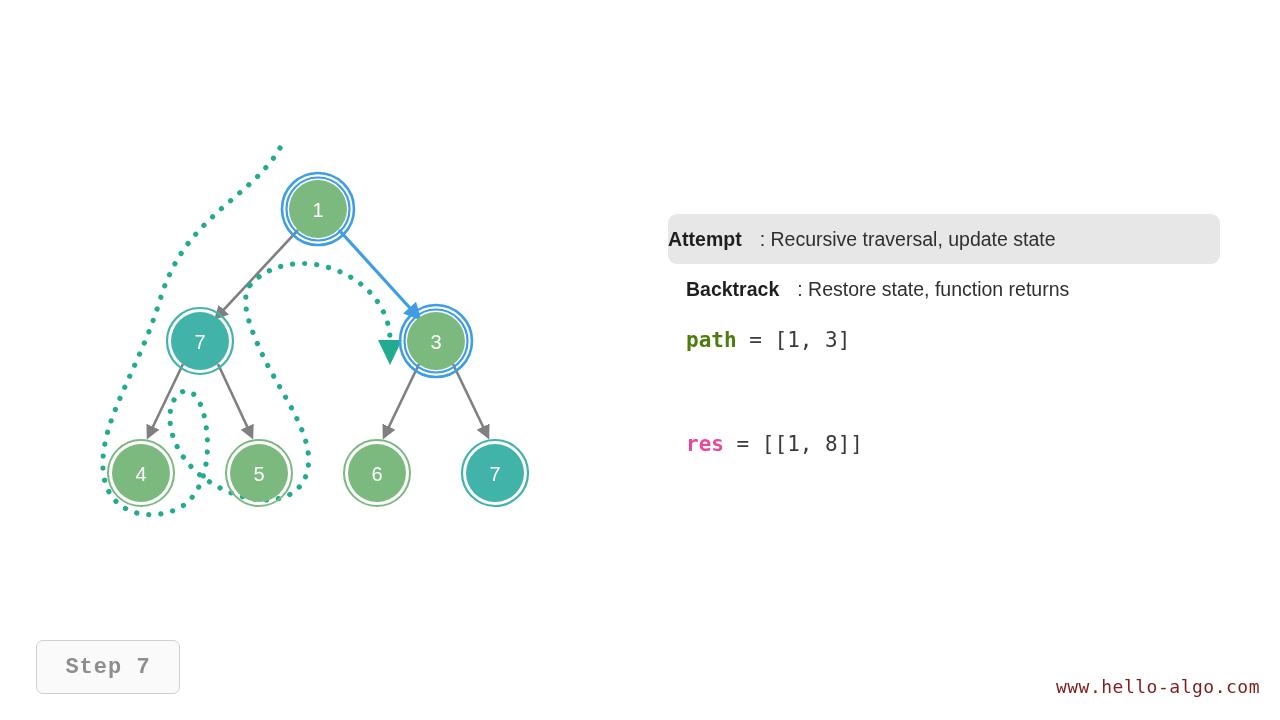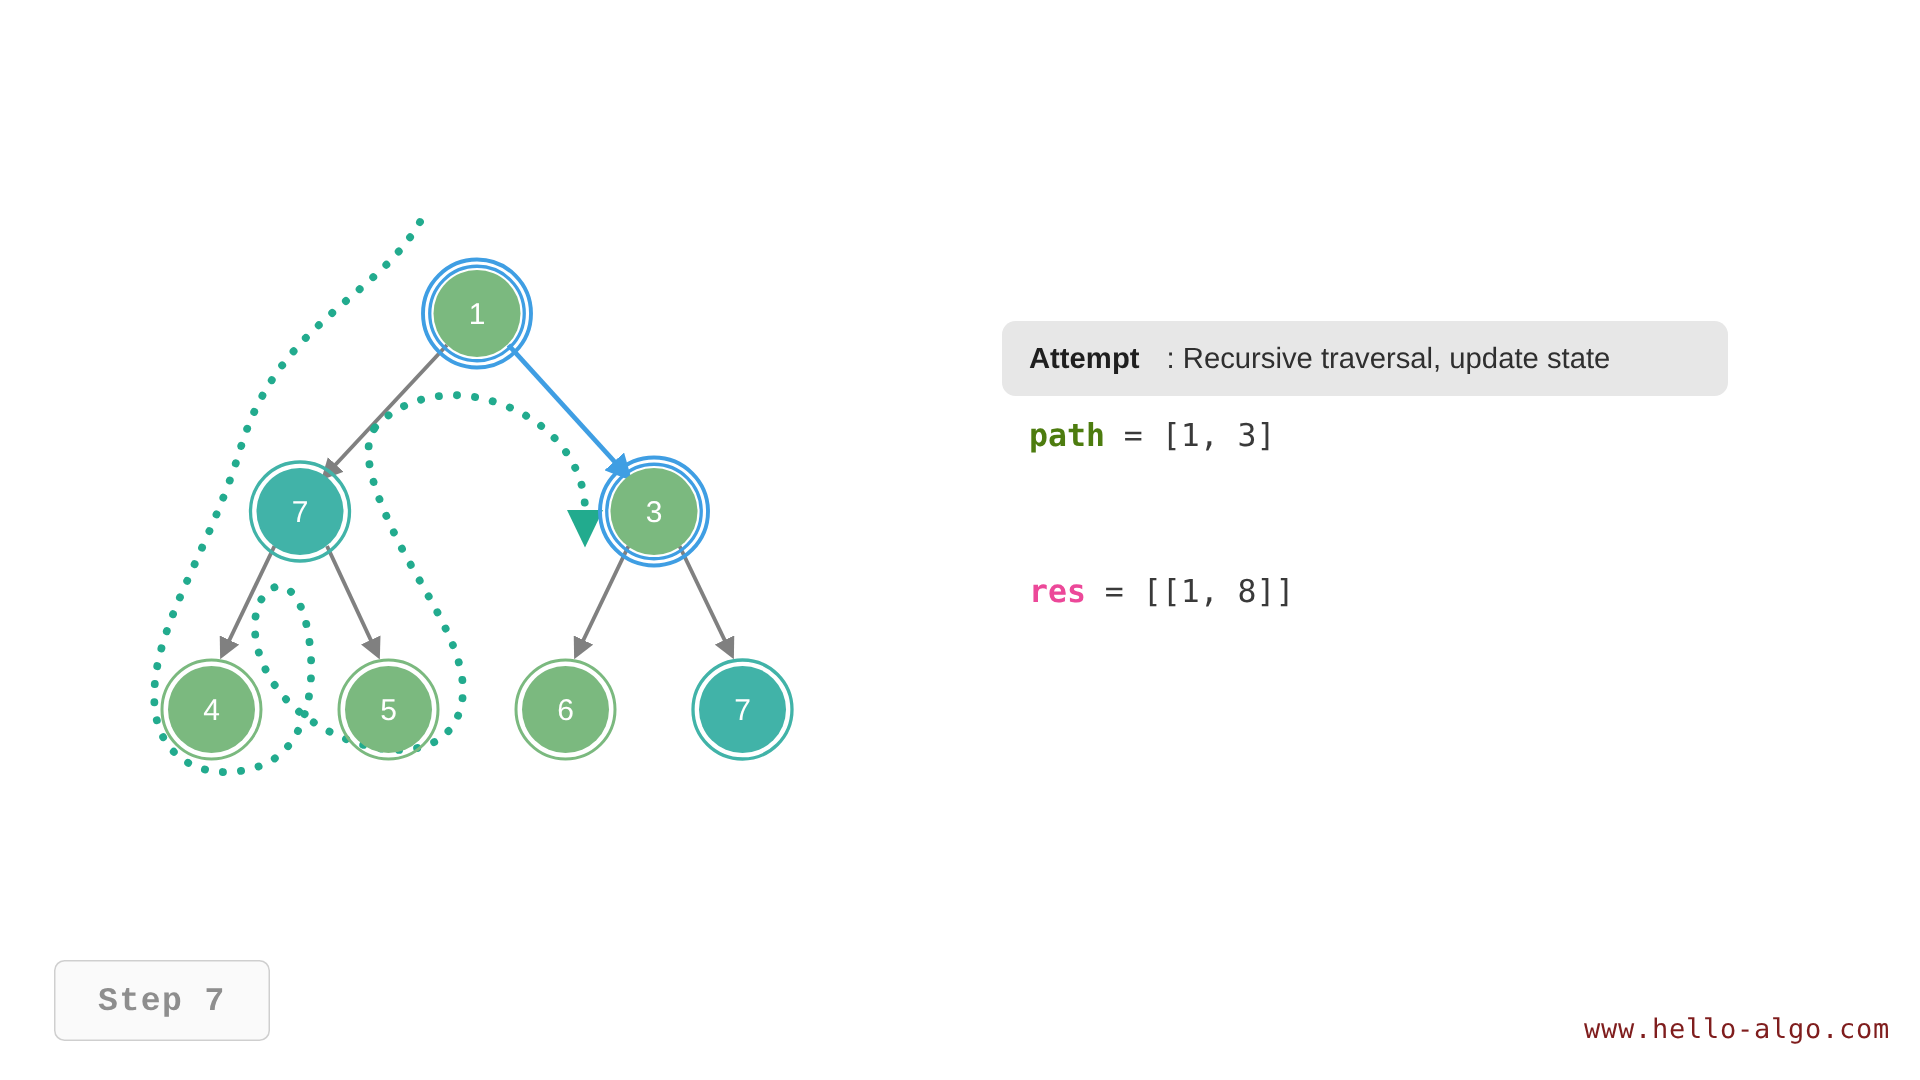--- a/index.html
+++ b/index.html
@@ -44,23 +44,22 @@
     height: 50px;
     display: flex;
     align-items: center;
     font-size: 19.5px;
     color: #2b2b2b;
     white-space: pre;
   }
   .info-row.highlight {
     background: #e7e7e7;
     border-radius: 9px;
-    padding-left: 18px;
     margin-left: -18px;
-    width: 484px;
+    width: 552px;
     box-sizing: border-box;
   }
   .info-row .strong {
     font-weight: bold;
     color: #1f1f1f;
   }
   .info-row .rest {
     color: #2f2f2f;
     margin-left: 18px;
   }
@@ -205,20 +204,23 @@
 
   </g>
 </svg>
 
 <div id="info-panel">
 
   <div class="info-row highlight">
     <span class="strong">Attempt</span><span class="rest">: Recursive traversal, update state</span>
   </div>
 
+  <div class="info-row">
+    <span class="strong">Backtrack</span><span class="rest">: Restore state, function returns</span>
+  </div>
 
   <div class="code-row">
     <span class="var-path">path</span><span> = [1, 3]</span>
   </div>
 
   <div class="code-gap"></div>
 
   <div class="code-row">
     <span class="var-res">res</span><span> = [[1, 8]]</span>
   </div>

